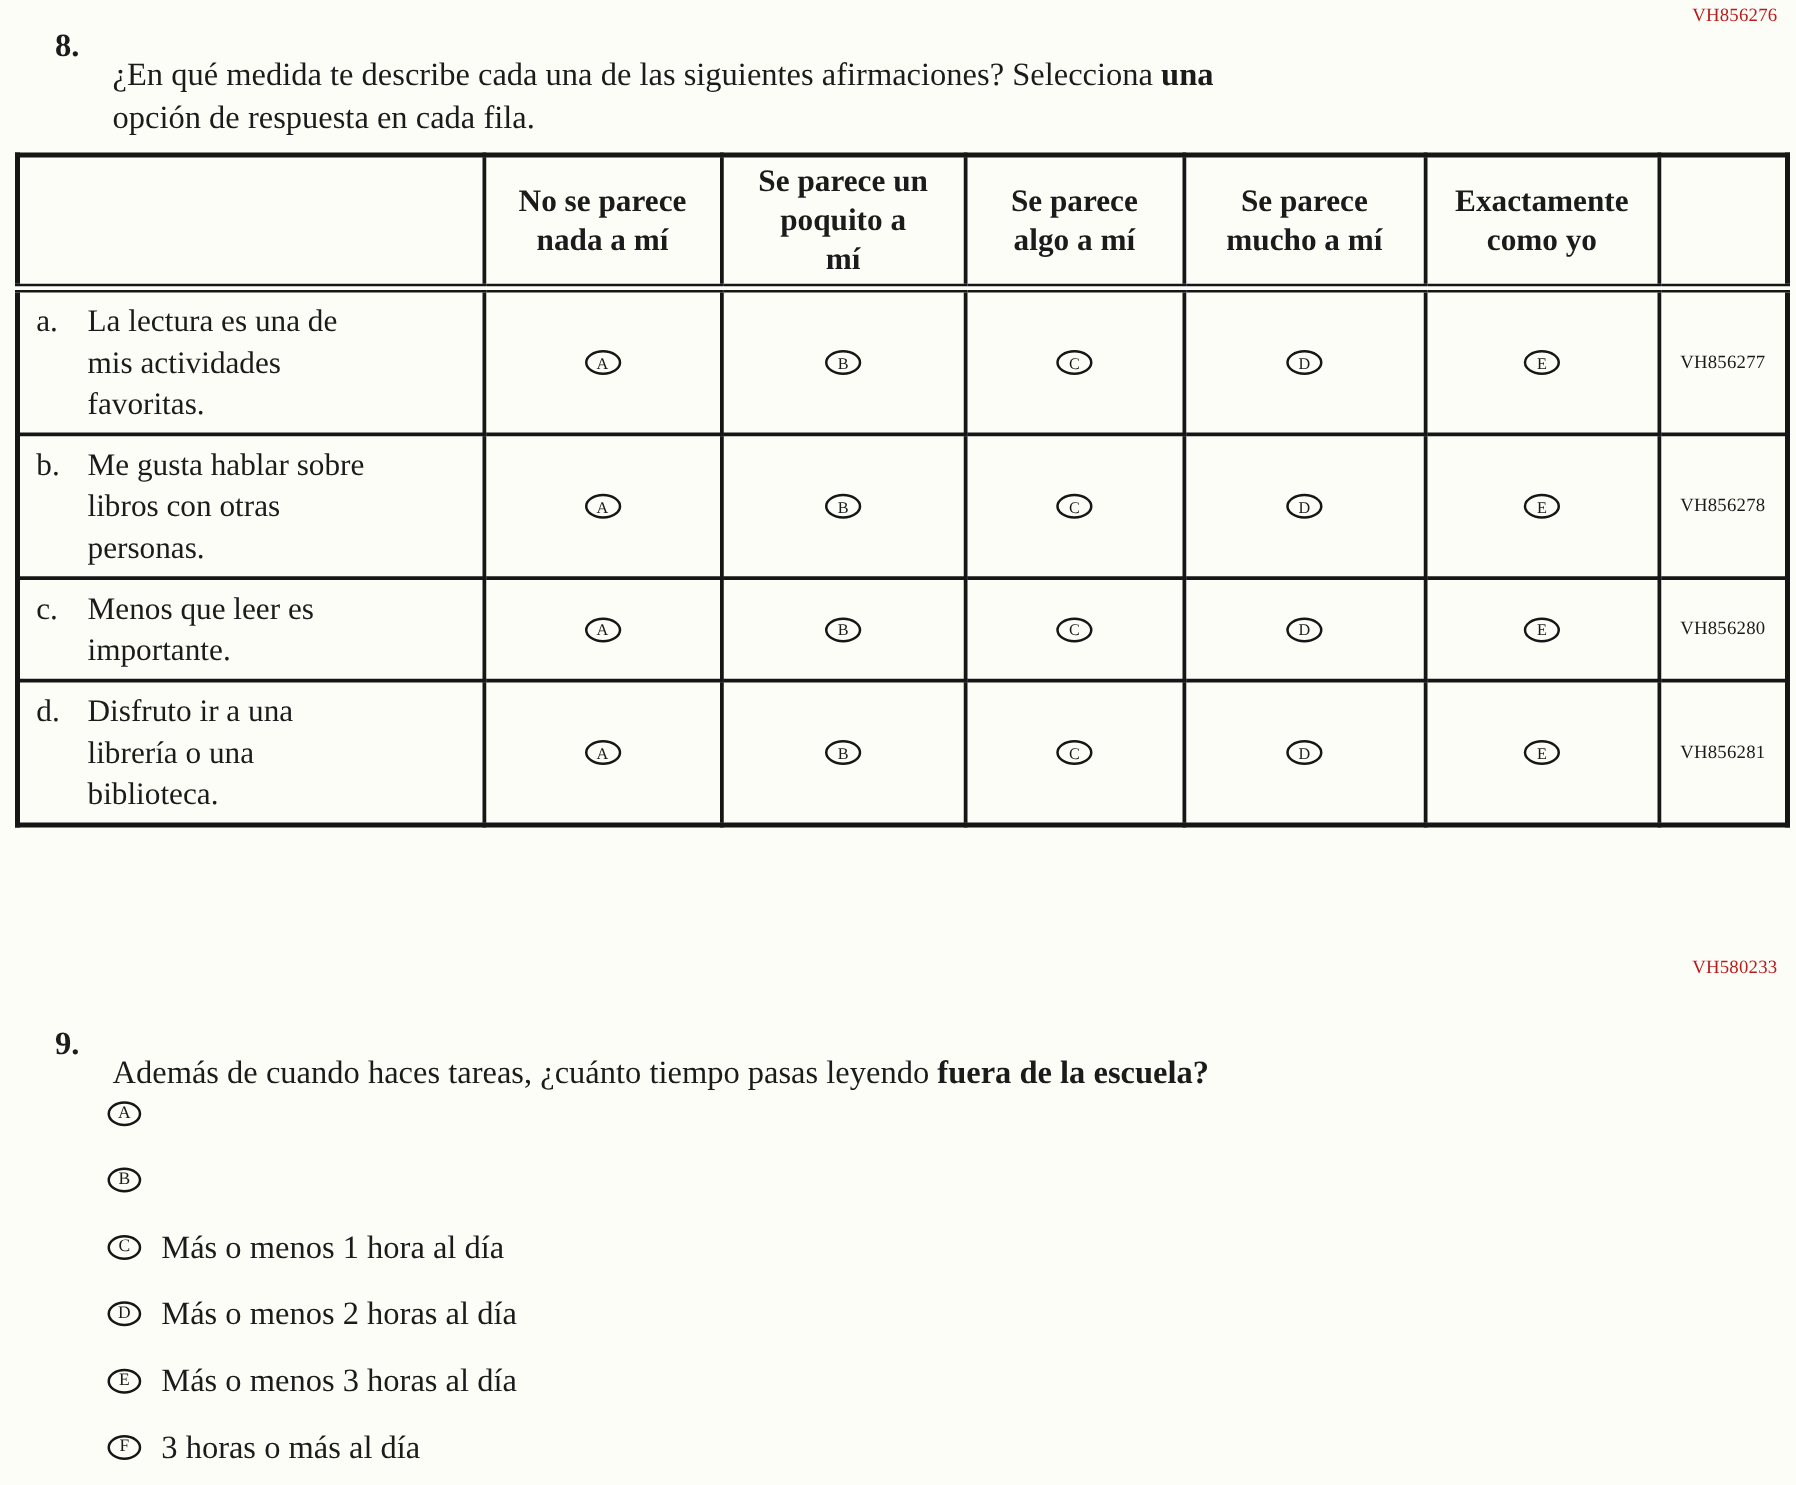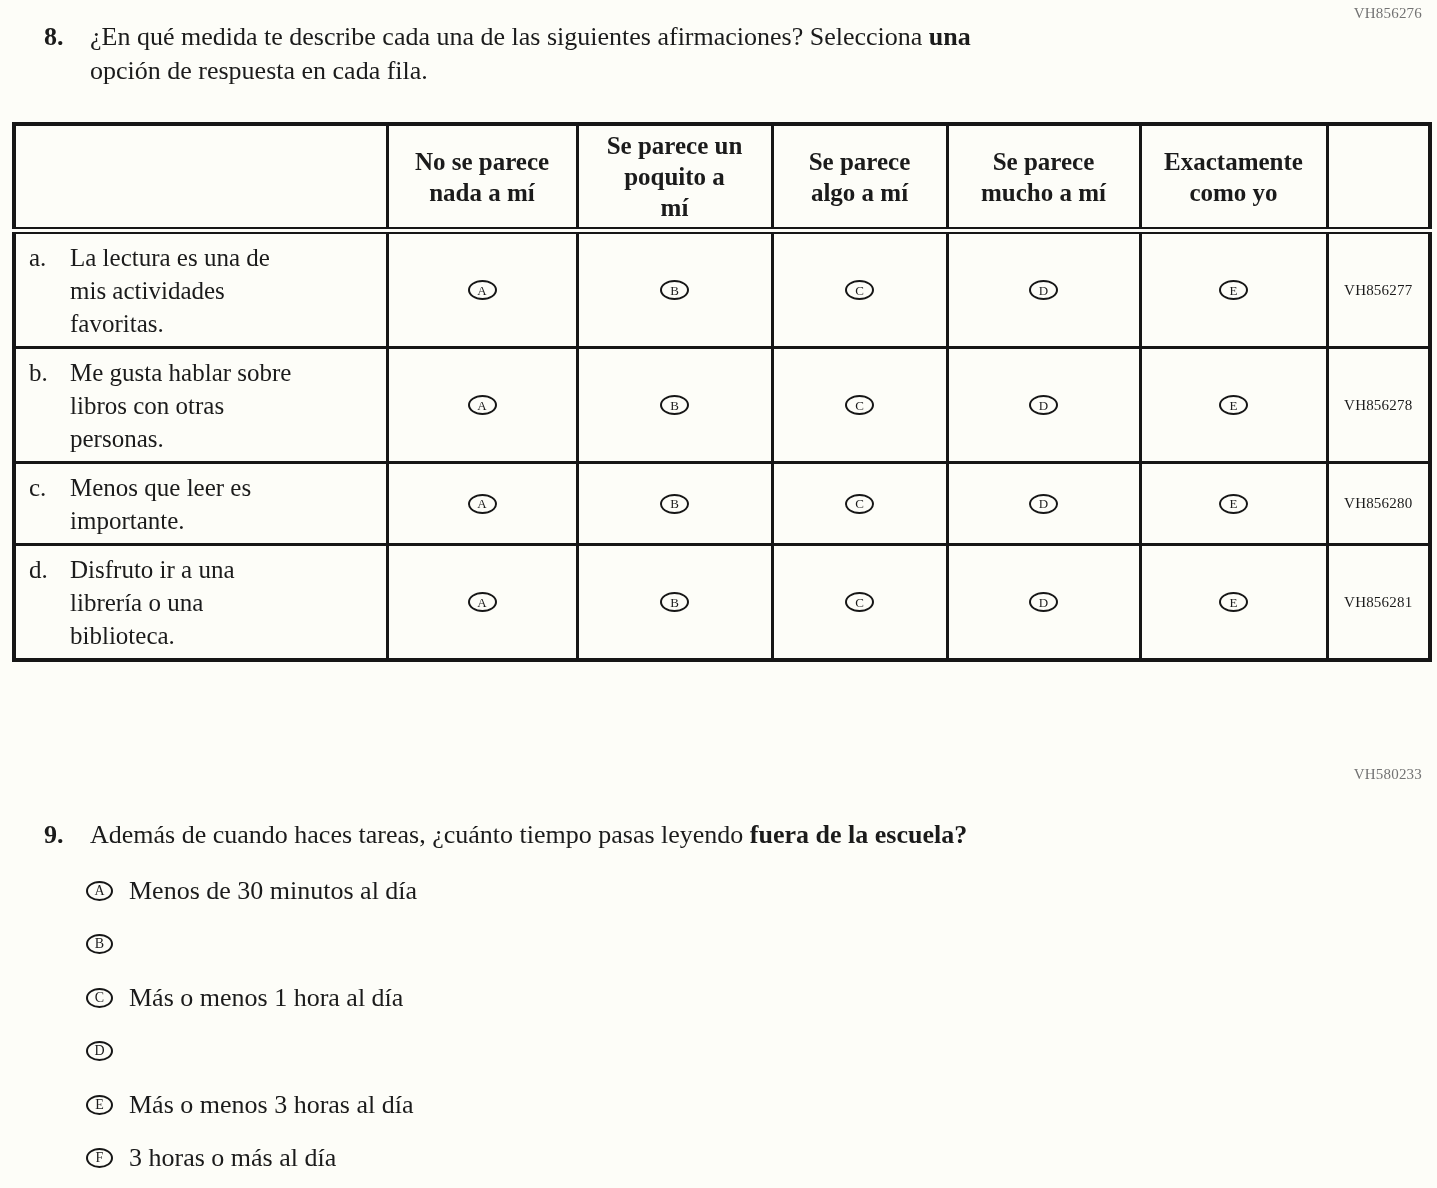--- a/index.html
+++ b/index.html
@@ -13,21 +13,21 @@
     position: relative;
     width: 1437px;
     height: 1188px;
     overflow: hidden;
   }
   .vh-code {
     position: absolute;
     right: 15px;
     font-size: 15px;
     letter-spacing: 0.2px;
-    color: #737373;
+    color: #b91c1c;
   }
   .vh-code.q8 { top: 5px; }
   .vh-code.q9 { top: 766px; }
 
   .question {
     position: absolute;
     left: 44px;
     display: flex;
     align-items: flex-start;
   }
@@ -38,20 +38,21 @@
     font-size: 26px;
     line-height: 34px;
     width: 46px;
     flex: none;
   }
   .qtext {
     font-size: 26px;
     line-height: 34px;
     white-space: pre-line;
     max-width: 1180px;
+    margin-top: 23px;
   }
   .qtext b { font-weight: 700; }
 
   table.matrix {
     position: absolute;
     left: 12px;
     top: 122px;
     border-collapse: collapse;
     table-layout: fixed;
     background: transparent;
@@ -253,31 +254,31 @@
   <div class="vh-code q9">VH580233</div>
 
   <div class="question q9">
     <div class="qnum">9.</div>
     <div class="qtext"><span>Además de cuando haces tareas, ¿cuánto tiempo pasas leyendo </span><b>fuera de la escuela?</b></div>
   </div>
 
   <div class="options">
     <div class="opt-row">
       <span class="bubble list">A</span>
-      <span class="opt-label">Menos de 30 minutos al día</span>
     </div>
     <div class="opt-row">
       <span class="bubble list">B</span>
     </div>
     <div class="opt-row">
       <span class="bubble list">C</span>
       <span class="opt-label">Más o menos 1 hora al día</span>
     </div>
     <div class="opt-row">
       <span class="bubble list">D</span>
+      <span class="opt-label">Más o menos 2 horas al día</span>
     </div>
     <div class="opt-row">
       <span class="bubble list">E</span>
       <span class="opt-label">Más o menos 3 horas al día</span>
     </div>
     <div class="opt-row">
       <span class="bubble list">F</span>
       <span class="opt-label">3 horas o más al día</span>
     </div>
   </div>

